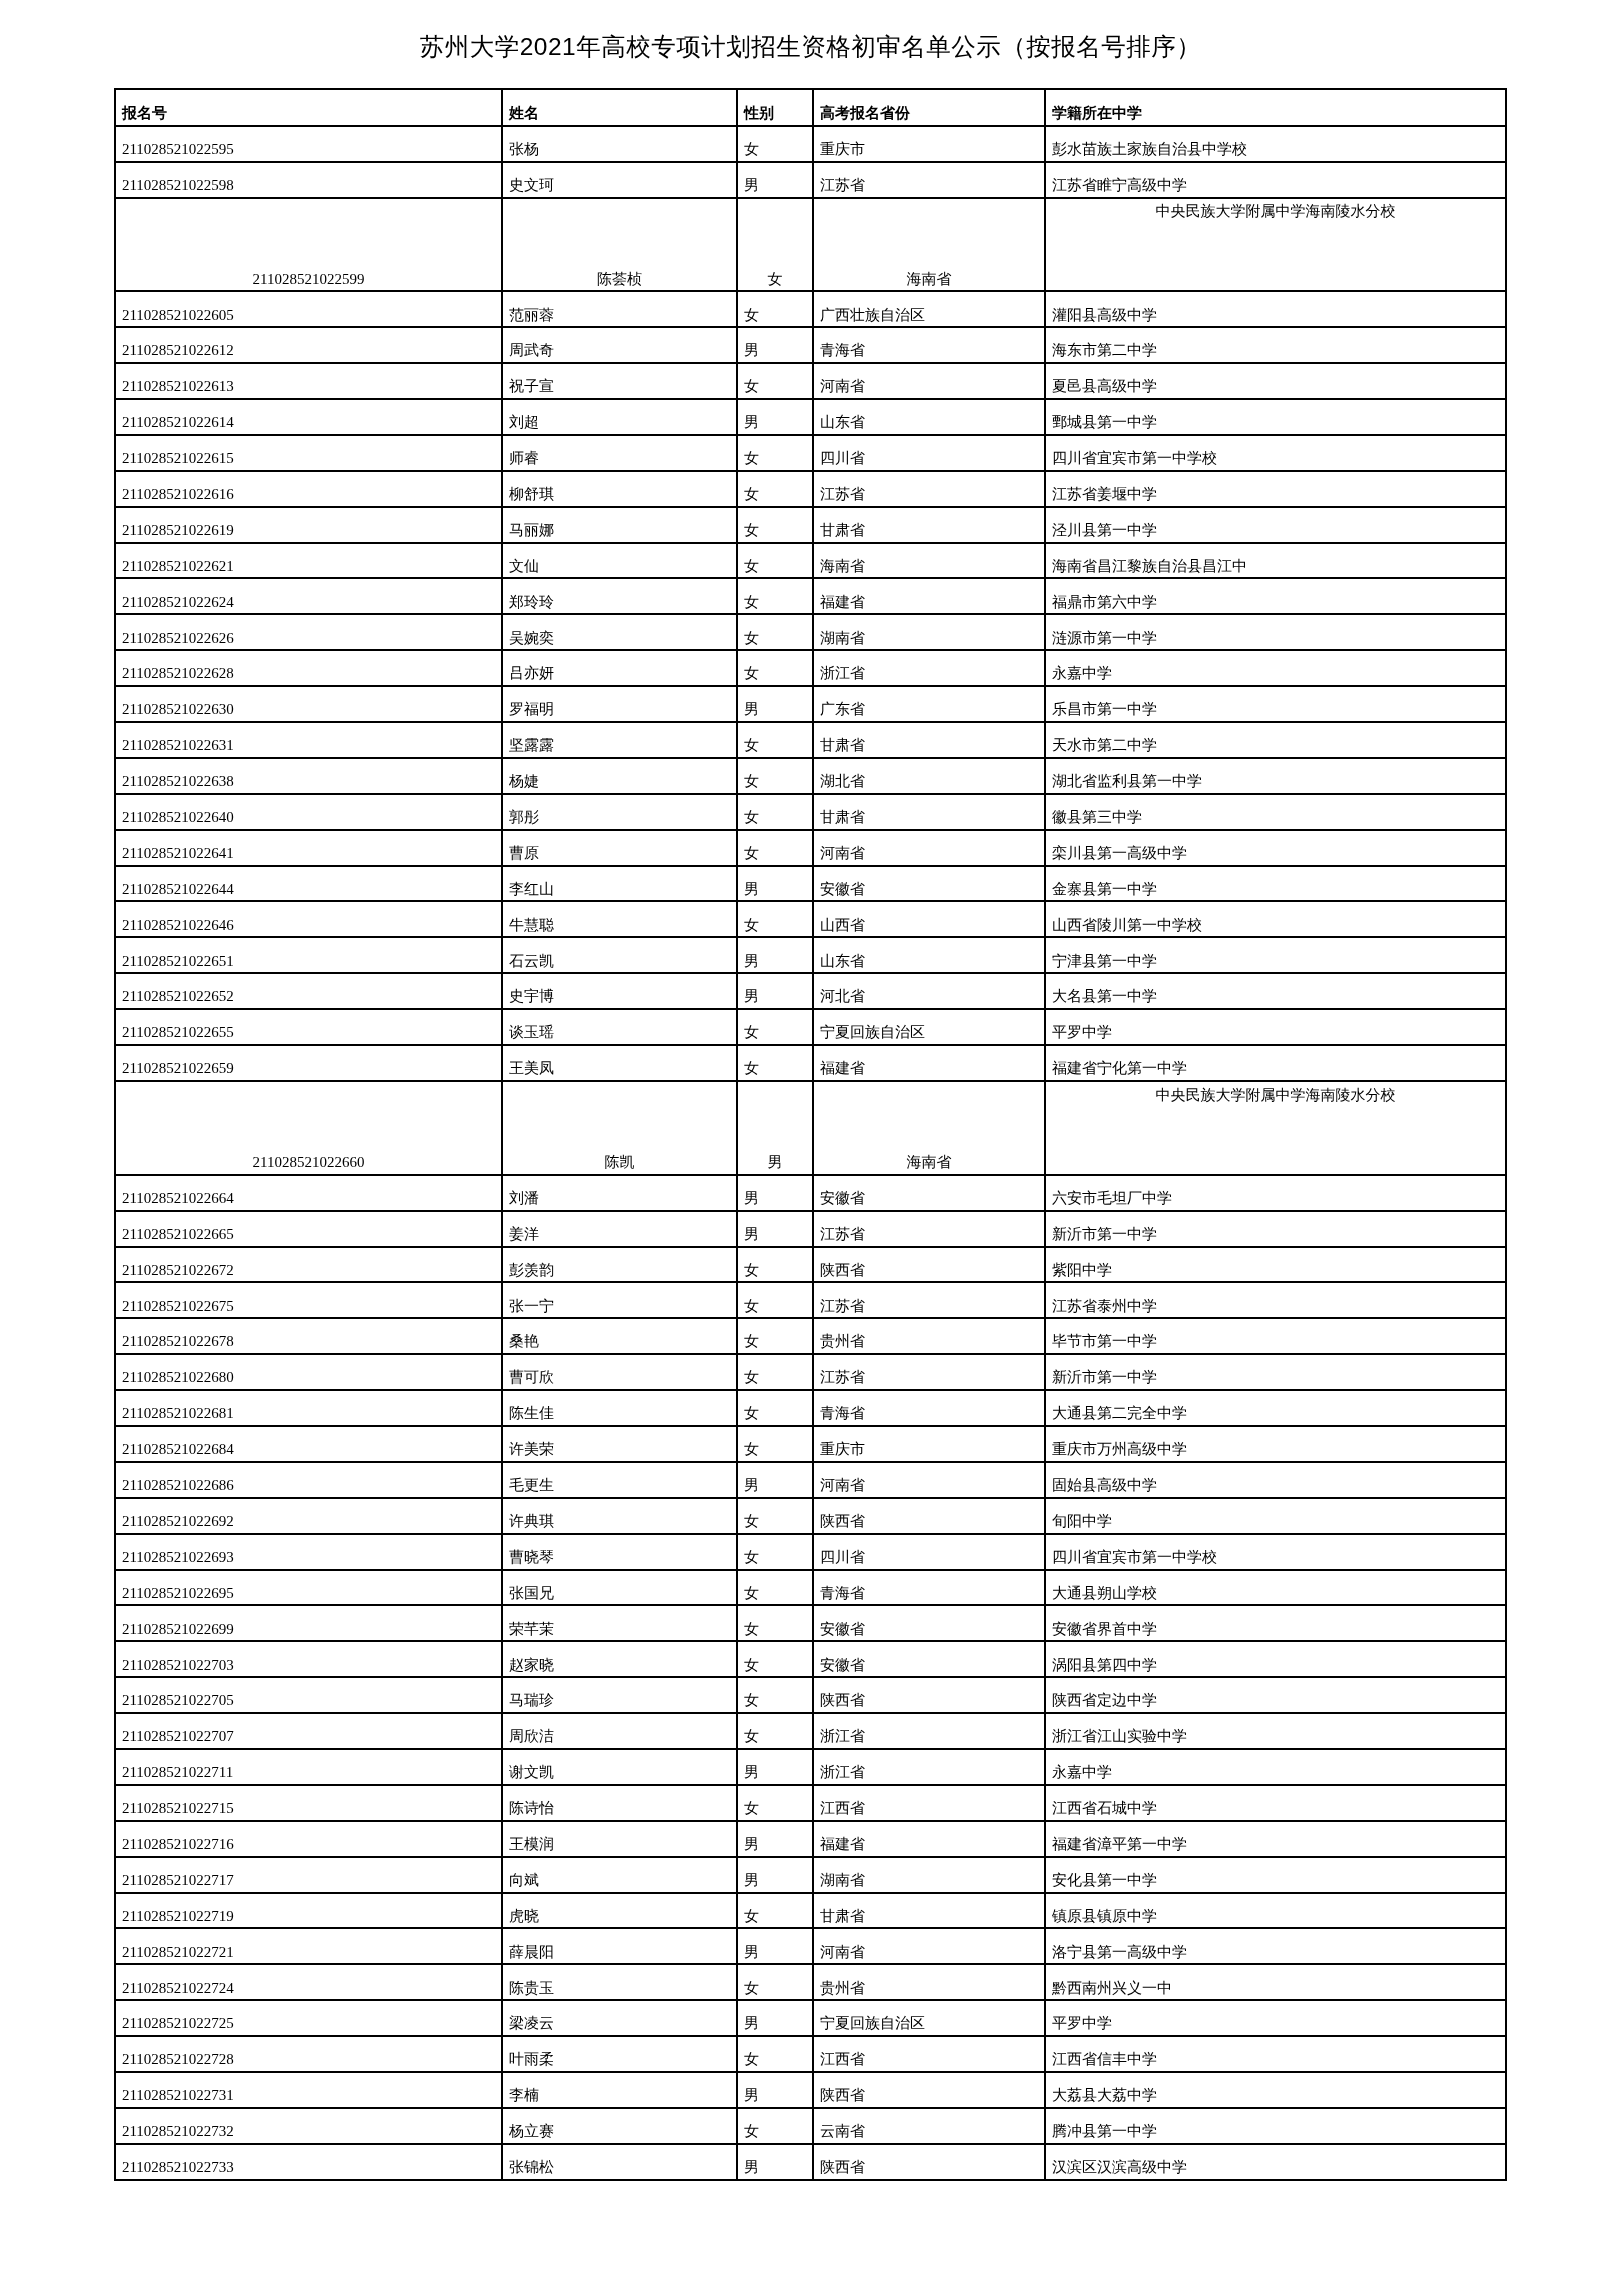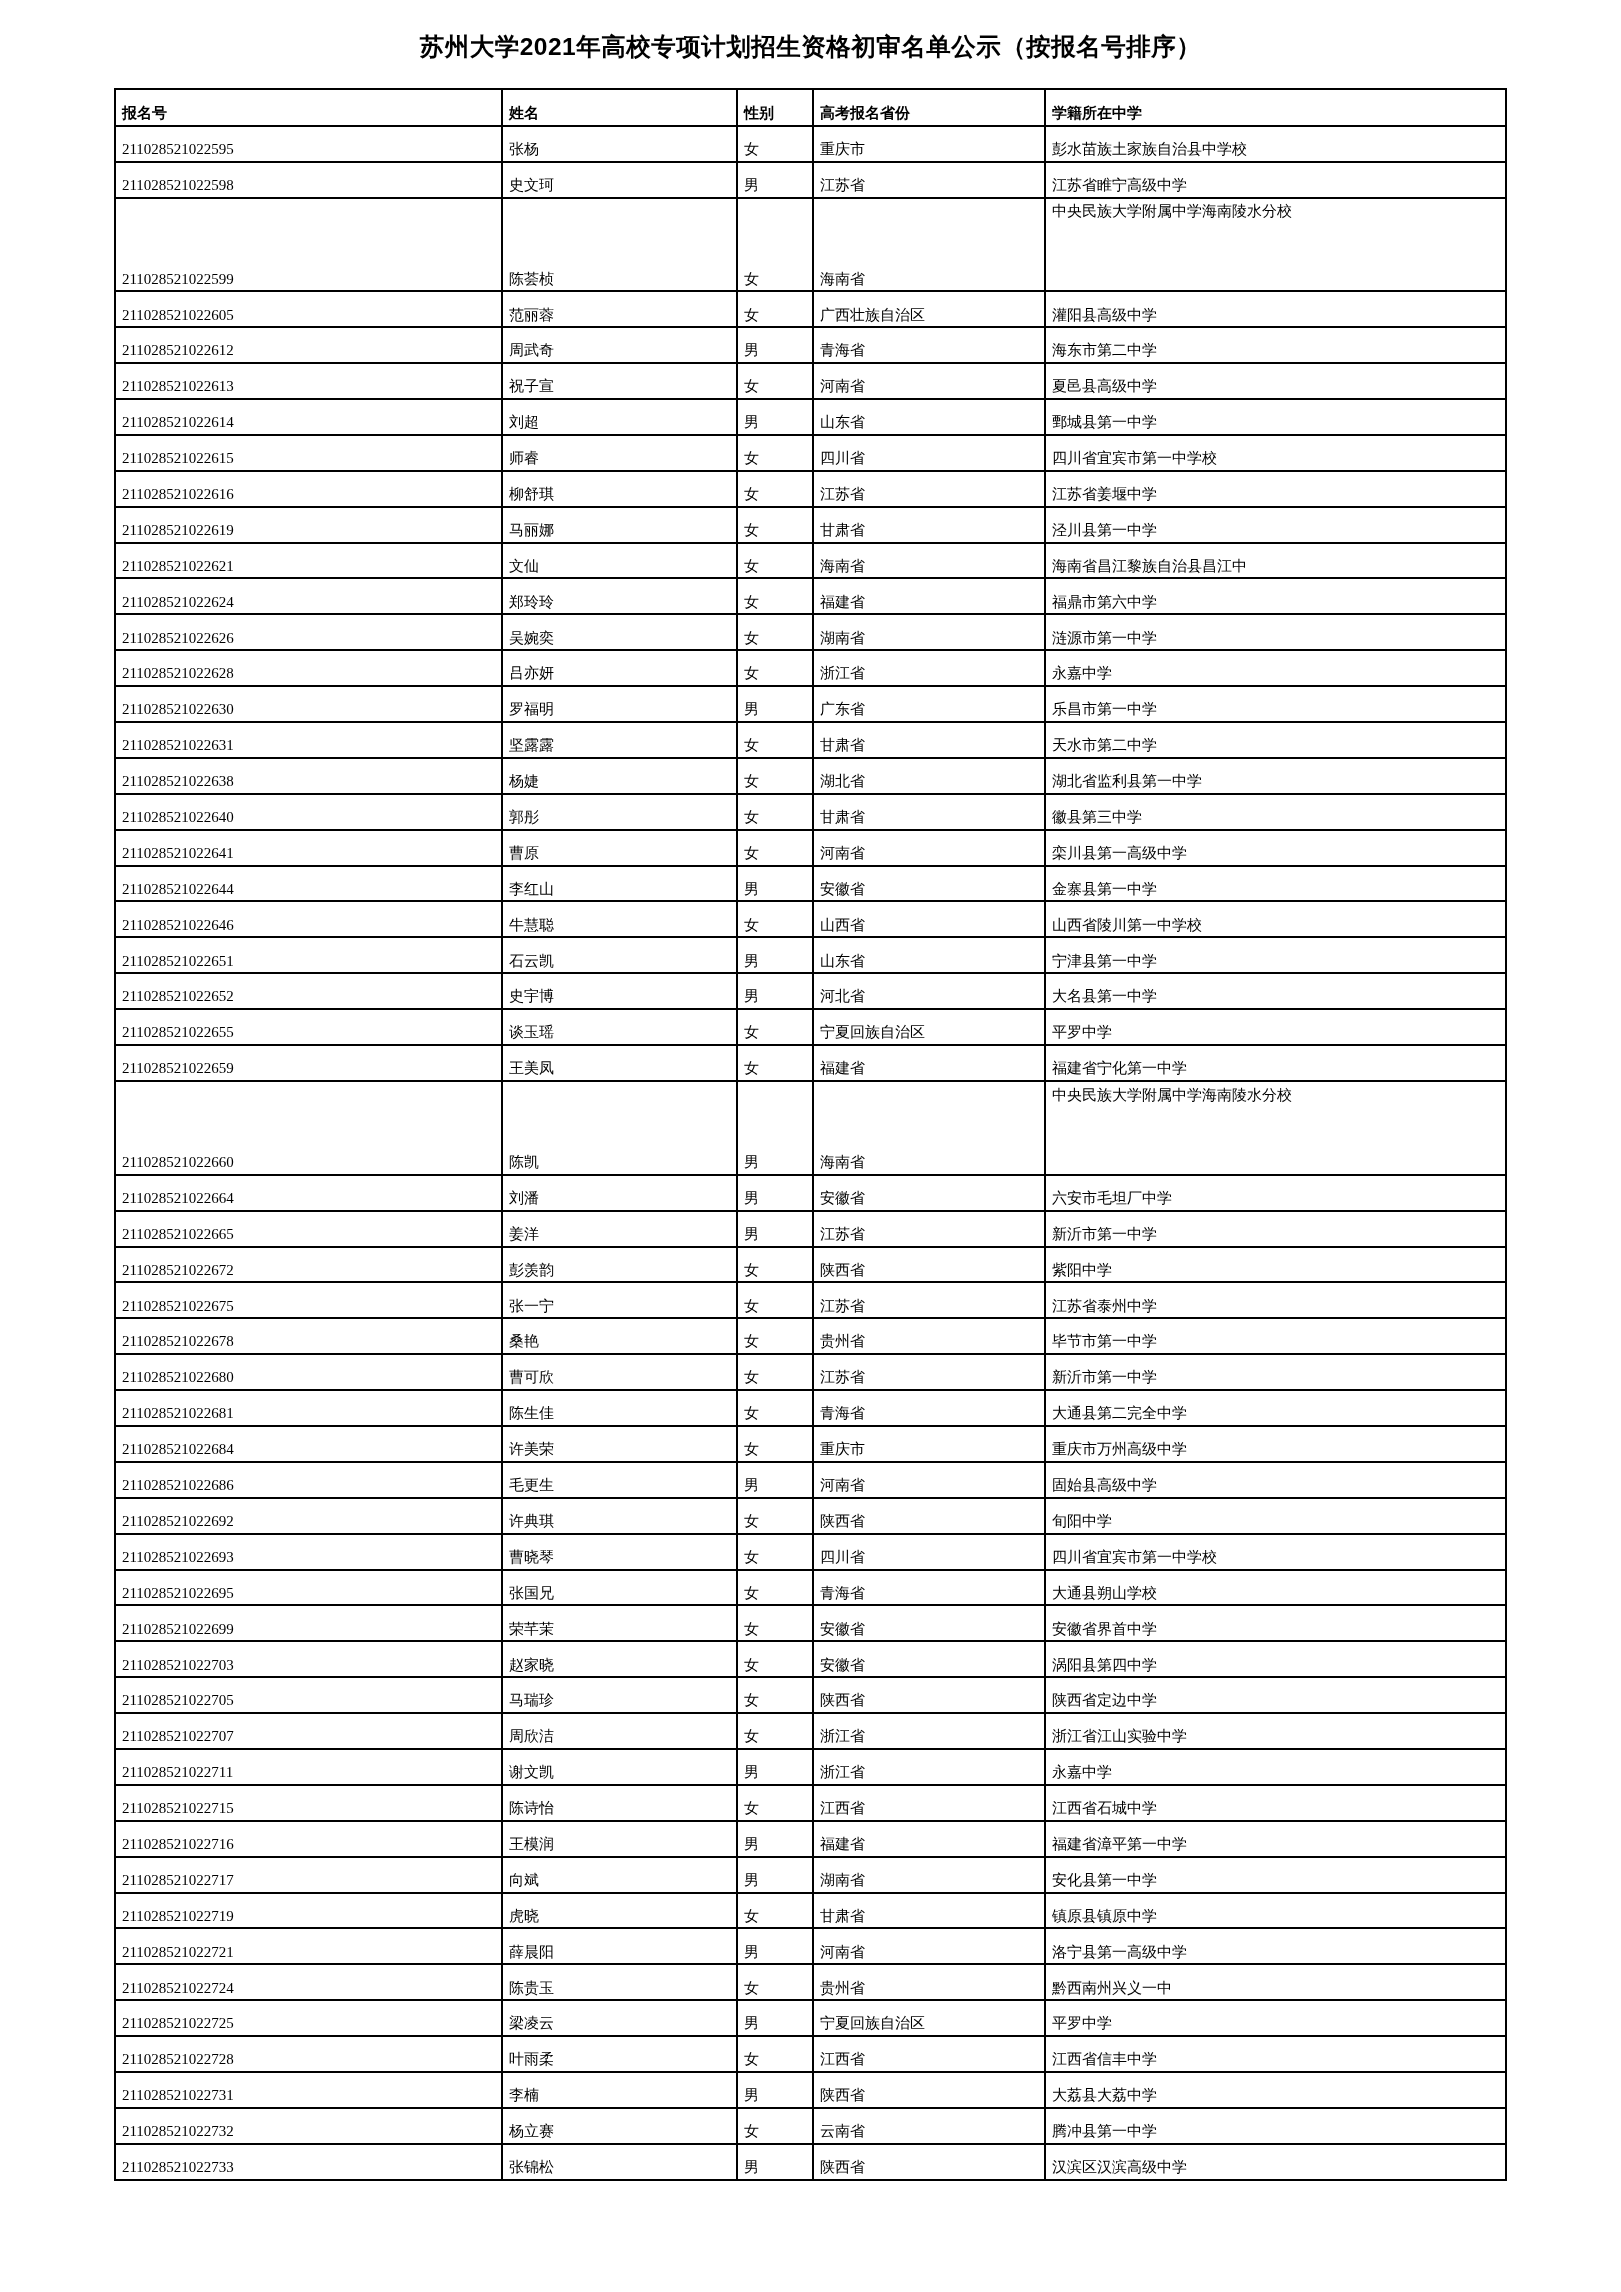--- a/index.html
+++ b/index.html
@@ -18,21 +18,21 @@
     width: 1621px;
     height: 2293px;
     box-sizing: border-box;
     padding: 0;
     position: relative;
     background: #ffffff;
   }
   .doc-title {
     text-align: center;
     font-size: 24.5px;
-    font-weight: bold;
+    font-weight: normal;
     letter-spacing: 0.5px;
     padding-top: 32px;
     padding-bottom: 0;
     line-height: 1.2;
     font-family: "Liberation Sans", "DejaVu Sans", sans-serif;
   }
   .table-wrap {
     margin-top: 26.5px;
     padding-left: 114px;
     padding-right: 116px;
@@ -66,20 +66,21 @@
     height: 31px;
     border-top-width: 2.9px;
   }
   table.listing td.cell-id {
     font-family: "Liberation Serif", "DejaVu Serif", serif;
     letter-spacing: 0px;
   }
   table.listing tr.tall td {
     height: 86px;
     vertical-align: bottom;
+    text-align: center;
   }
   table.listing tr.tall td.cell-school {
     vertical-align: top;
     white-space: normal;
     line-height: 1.45;
     padding-top: 2.9px;
   }
   .cell-school { }
   .row-std td { height: 30px; }
 </style>

